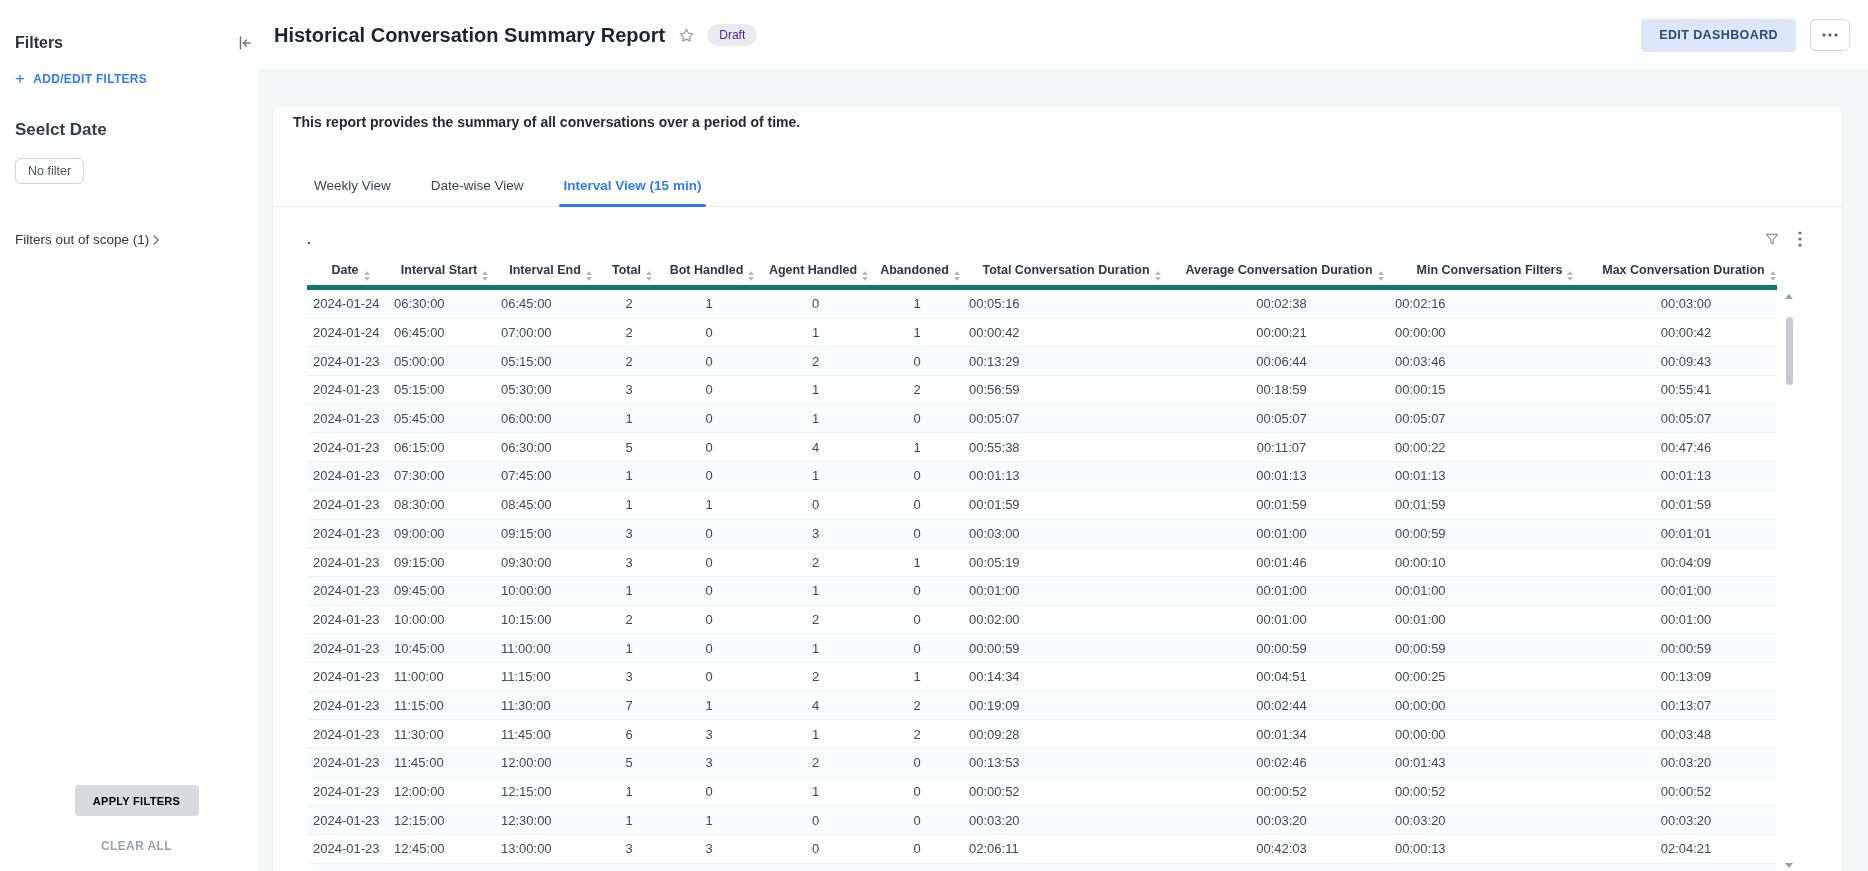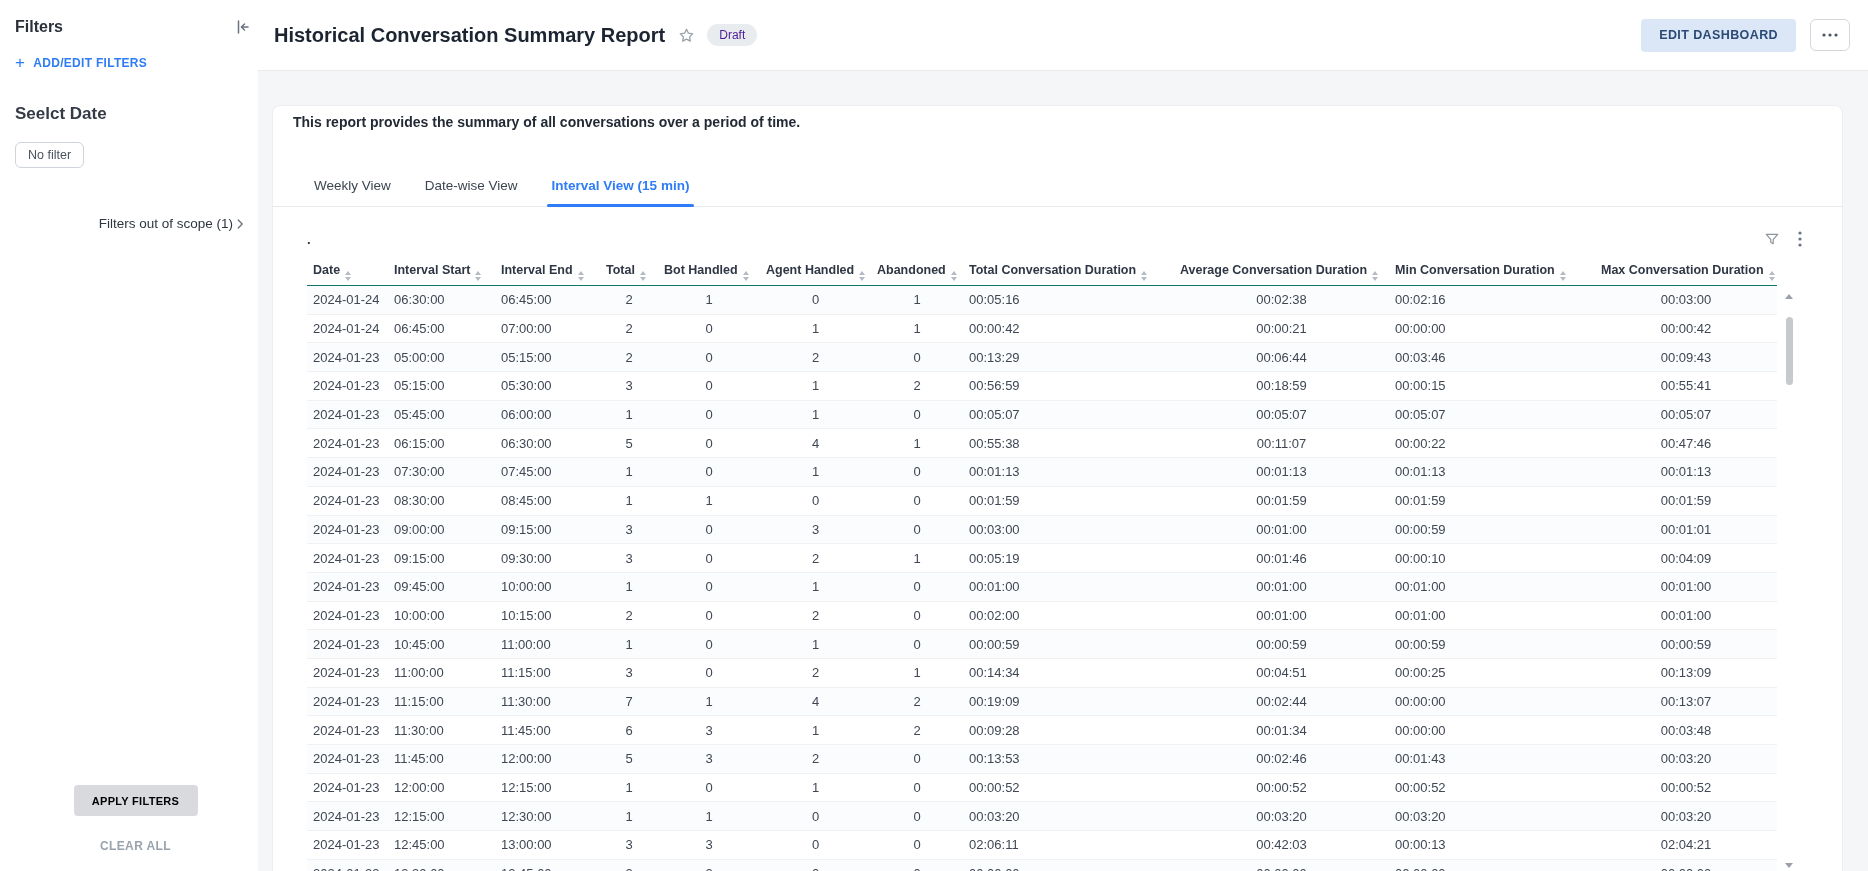--- a/index.html
+++ b/index.html
@@ -1,33 +1,33 @@
 <!DOCTYPE html>
 <html><head>
 <meta charset="utf-8">
 <style>
   html,body{margin:0;padding:0}
   body{width:1868px;height:871px;overflow:hidden;background:#fff;color:#2b313b;
        font-family:"Liberation Sans","DejaVu Sans",sans-serif;}
   .page{position:relative;width:1868px;height:871px;overflow:hidden}
 
   
-  .sidebar{position:absolute;left:0;top:0;bottom:0;width:276px;background:#fff;
-           border-right:5px solid #c4b5fd;box-sizing:border-box}
+  .sidebar{position:absolute;left:0;top:16px;bottom:0;width:276px;background:#fff;
+           border-right:3px solid #c4b5fd;box-sizing:border-box}
   .sidebar-title-row{display:flex;align-items:center;justify-content:space-between;padding:18px 20px 0 15px}
   .sidebar-title{font-size:16px;font-weight:700;color:#2b313b}
   .collapse-btn{display:flex;cursor:pointer}
   .add-edit{display:flex;align-items:center;gap:8px;margin:20px 15px 0;color:#2e7cf6;
             font-size:12px;font-weight:700;letter-spacing:.3px;cursor:pointer}
   .plus{font-size:17px;font-weight:400;line-height:10px}
   .field-label{margin:34px 15px 0;font-size:17px;font-weight:700;color:#343b46}
   .chip-row{margin:18px 15px 0}
   .chip{display:inline-block;padding:5px 12px;border:1px solid #cfd4da;border-radius:6px;
         font-size:12.5px;color:#4a525e;background:#fff;cursor:pointer}
-  .scope-row{display:flex;align-items:center;justify-content:flex-end;margin:48px 24px 0 15px;
+  .scope-row{display:flex;align-items:center;justify-content:flex-start;margin:48px 24px 0 15px;
              font-size:13.5px;color:#2f3640;cursor:pointer}
   .apply-btn{position:absolute;left:50%;transform:translateX(-50%);bottom:55px;width:124px;height:31px;
              background:#d8dadd;border:none;border-radius:4px;font-family:inherit;font-size:11px;
              font-weight:700;letter-spacing:.3px;color:#000000;cursor:pointer}
   .clear-all{position:absolute;left:0;right:0;bottom:18px;text-align:center;font-size:12px;
              font-weight:700;letter-spacing:.4px;color:#9aa3ad;cursor:pointer}
 
   
   .main{position:absolute;left:258px;top:0;right:0;bottom:0}
   .topbar{position:absolute;left:0;right:0;top:0;height:71px;background:#fff;border-bottom:1px solid #e9eaec;
@@ -39,21 +39,21 @@
   .edit-dash-btn{height:33px;padding:0 18px;background:#dbe7f7;color:#2b4a75;border:none;border-radius:4px;
                  font-family:inherit;font-size:12.5px;font-weight:700;letter-spacing:.4px;cursor:pointer}
   .more-btn{width:38px;height:30px;background:#fff;border:1px solid #d4d7dc;border-radius:6px;
             display:flex;align-items:center;justify-content:center;cursor:pointer}
 
   .content{position:absolute;left:0;right:0;top:71px;bottom:0;background:#f5f6f8}
   .card{position:absolute;left:14px;right:25px;top:34px;bottom:0;background:#fff;
         border:1px solid #eceef1;border-bottom:none;border-radius:8px 8px 0 0;overflow:hidden;box-sizing:border-box}
   .report-desc{margin:8px 0 0 20px;font-size:14px;font-weight:700;color:#232a35}
 
-  .tabs-wrap{display:flex;gap:24px;margin-top:36px;padding-left:36px;border-bottom:1px solid #e7e9ec}
+  .tabs-wrap{display:flex;gap:30px;margin-top:36px;padding-left:36px;border-bottom:1px solid #e7e9ec}
   .tab{padding:12px 5px 13px;font-size:13.5px;color:#3c4450;cursor:pointer;position:relative;white-space:nowrap}
   .tab.active{color:#2e7cf6;font-weight:700}
   .tab.active::after{content:"";position:absolute;left:0;right:0;bottom:-1px;height:3px;background:#2e7cf6;border-radius:2px}
 
   .widget-row{display:flex;align-items:center;justify-content:space-between;height:24px;margin:20px 40px 0 34px}
   .widget-title{font-size:13px;font-weight:700;color:#2b313b}
   .widget-icons{display:flex;align-items:center;gap:18px}
   .icon-btn{display:flex;align-items:center;justify-content:center;cursor:pointer}
 
   .table-wrap{position:relative;margin:8px 0 0 34px;width:1470px}
@@ -61,22 +61,22 @@
   .data-table col:nth-child(1){width:81px}
   .data-table col:nth-child(2){width:107px}
   .data-table col:nth-child(3){width:105px}
   .data-table col:nth-child(4){width:58px}
   .data-table col:nth-child(5){width:102px}
   .data-table col:nth-child(6){width:111px}
   .data-table col:nth-child(7){width:92px}
   .data-table col:nth-child(8){width:211px}
   .data-table col:nth-child(9){width:215px}
   .data-table col:nth-child(10){width:206px}
-  .data-table th{height:26px;text-align:left;font-size:12.5px;font-weight:700;color:#2f3744;
-                 border-bottom:1px solid #0f766e;padding:0 0 0 6px;white-space:nowrap;overflow:visible;cursor:pointer}
+  .data-table th{height:26px;text-align:center;font-size:12.5px;font-weight:700;color:#2f3744;
+                 border-bottom:5px solid #0f766e;padding:0 0 0 6px;white-space:nowrap;overflow:visible;cursor:pointer}
   .data-table td{height:27.7px;font-size:13px;color:#3f4754;border-bottom:1px solid #f0f1f3;
                  padding:0 0 0 6px;white-space:nowrap}
   .data-table tbody tr:nth-child(odd){background:#fbfcfd}
   .data-table td:nth-child(4),.data-table td:nth-child(5),.data-table td:nth-child(6),
   .data-table td:nth-child(7),.data-table td:nth-child(9),.data-table td:nth-child(11){text-align:center;padding-left:0}
 
   .sort-icon{display:inline-flex;flex-direction:column;row-gap:2px;margin-left:5px;vertical-align:-1px}
   .sort-icon::before,.sort-icon::after{content:"";width:0;height:0;
       border-left:3.5px solid transparent;border-right:3.5px solid transparent}
   .sort-icon::before{border-bottom:4px solid #b6bbc3}
@@ -197,21 +197,21 @@
                 <tr>
                   <th><span class="th-label">Date</span><span class="sort-icon"></span></th>
                   <th><span class="th-label">Interval Start</span><span class="sort-icon"></span></th>
                   <th><span class="th-label">Interval End</span><span class="sort-icon"></span></th>
                   <th><span class="th-label">Total</span><span class="sort-icon"></span></th>
                   <th><span class="th-label">Bot Handled</span><span class="sort-icon"></span></th>
                   <th><span class="th-label">Agent Handled</span><span class="sort-icon"></span></th>
                   <th><span class="th-label">Abandoned</span><span class="sort-icon"></span></th>
                   <th><span class="th-label">Total Conversation Duration</span><span class="sort-icon"></span></th>
                   <th><span class="th-label">Average Conversation Duration</span><span class="sort-icon"></span></th>
-                  <th><span class="th-label">Min Conversation Duration</span><span class="sort-icon"></span></th>
+                  <th><span class="th-label">Min Conversation Filters</span><span class="sort-icon"></span></th>
                   <th><span class="th-label">Max Conversation Duration</span><span class="sort-icon"></span></th>
                 </tr>
               </thead>
             <tbody>
                 <tr>
                   <td>2024-01-24</td>
                   <td>06:30:00</td>
                   <td>06:45:00</td>
                   <td>2</td>
                   <td>1</td>

